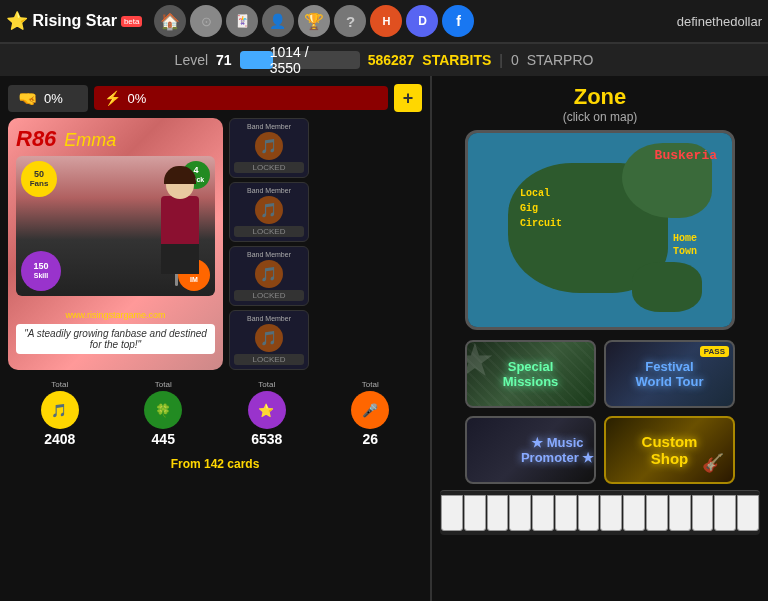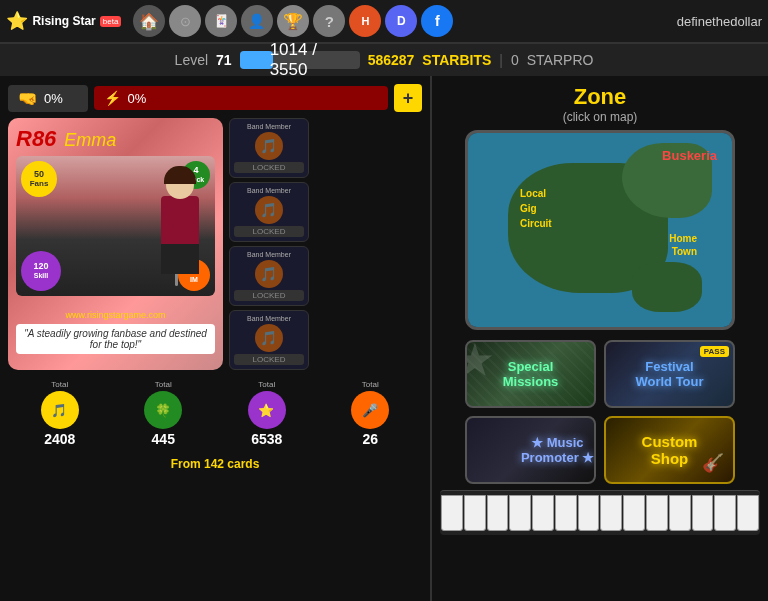--- a/index.html
+++ b/index.html
@@ -35,21 +35,21 @@
     .brand-beta {
       background: #ff4444;
       color: white;
       font-size: 8px;
       padding: 1px 3px;
       border-radius: 3px;
       vertical-align: super;
     }
     .brand-name {
       color: white;
-      font-size: 12px;
+      font-size: 16px;
       font-weight: bold;
     }
     .nav-icon {
       width: 32px;
       height: 32px;
       border-radius: 50%;
       display: flex;
       align-items: center;
       justify-content: center;
       font-size: 16px;
@@ -93,21 +93,21 @@
       background: #4af;
       border-radius: 4px;
       height: 100%;
       width: 28%;
     }
     .xp-text {
       position: absolute;
       top: 50%;
       left: 50%;
       transform: translate(-50%, -50%);
-      font-size: 17px;
+      font-size: 14px;
       color: white;
     }
     .starbits { color: #FFD700; font-weight: bold; }
     .starpro { color: #aaa; }
     .separator { color: #555; }
 
     
     .main {
       display: flex;
       height: calc(601px - 44px - 32px);
@@ -393,20 +393,21 @@
       border: 3px solid #555;
       position: relative;
       overflow: hidden;
       margin-bottom: 10px;
     }
     .map-bg {
       width: 100%;
       height: 100%;
       background: #2a7a9a;
       position: relative;
+      font-family: Liberation Mono, monospace;
     }
     
     .land-main {
       position: absolute;
       background: #2d5a2d;
       border-radius: 40% 30% 35% 45%;
       width: 160px;
       height: 130px;
       top: 30px;
       left: 40px;
@@ -634,21 +635,21 @@
 
           <div class="card-character">
             <div style="position:absolute;left:30px;bottom:0;width:3px;height:70px;background:#888;border-radius:2px;"></div>
             <div style="position:absolute;left:22px;bottom:65px;width:18px;height:22px;background:#999;border-radius:9px 9px 0 0;"></div>
             <div style="position:absolute;left:50%;transform:translateX(-50%);top:5px;width:28px;height:28px;background:#e8c9a0;border-radius:50%;z-index:2;"></div>
             <div style="position:absolute;left:50%;transform:translateX(-50%);top:0px;width:32px;height:18px;background:#3a1a0a;border-radius:15px 15px 0 0;z-index:3;"></div>
             <div style="position:absolute;left:50%;transform:translateX(-50%);top:30px;width:38px;height:50px;background:#8B1030;border-radius:4px 4px 0 0;z-index:1;"></div>
             <div style="position:absolute;left:50%;transform:translateX(-50%);top:78px;width:38px;height:30px;background:#222;z-index:1;"></div>
           </div>
           <div class="stat-badge badge-skill">
-            <span>120</span>
+            <span>150</span>
             <span style="font-size:7px;">Skill</span>
           </div>
           <div class="stat-badge badge-im">
             <span>2</span>
             <span style="font-size:7px;">IM</span>
           </div>
         </div>
         <div class="card-url">www.risingstargame.com</div>
         <div class="card-quote">"A steadily growing fanbase and destined for the top!"</div>
       </div>

